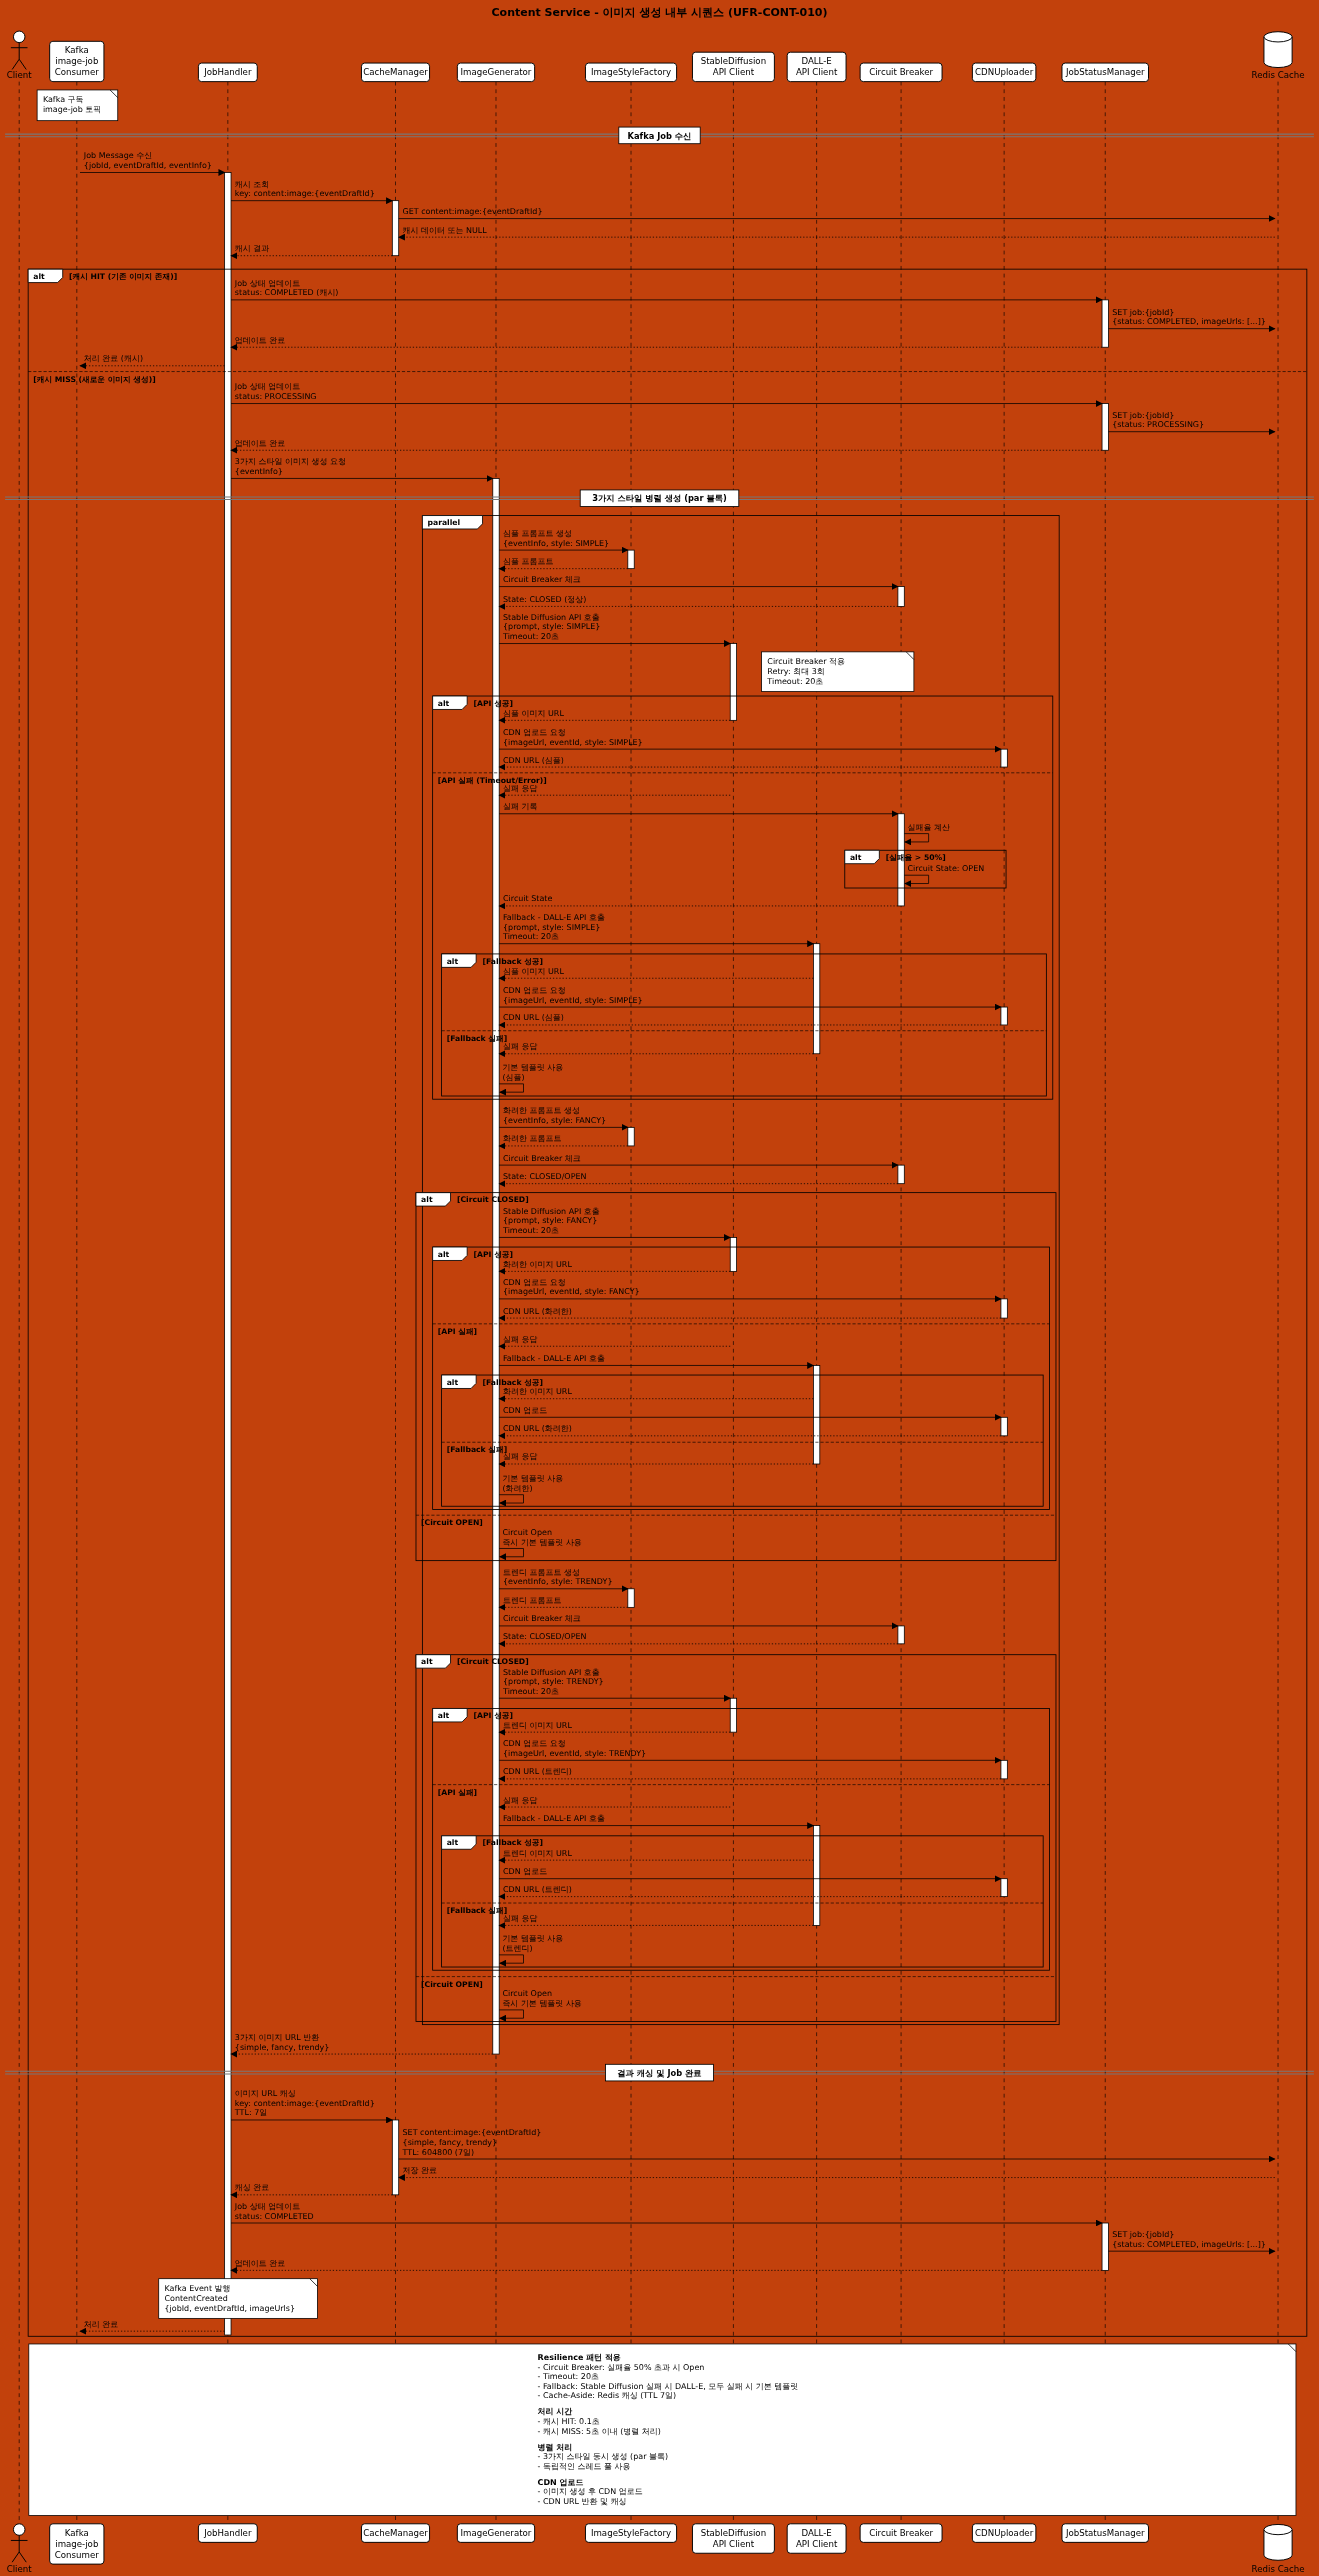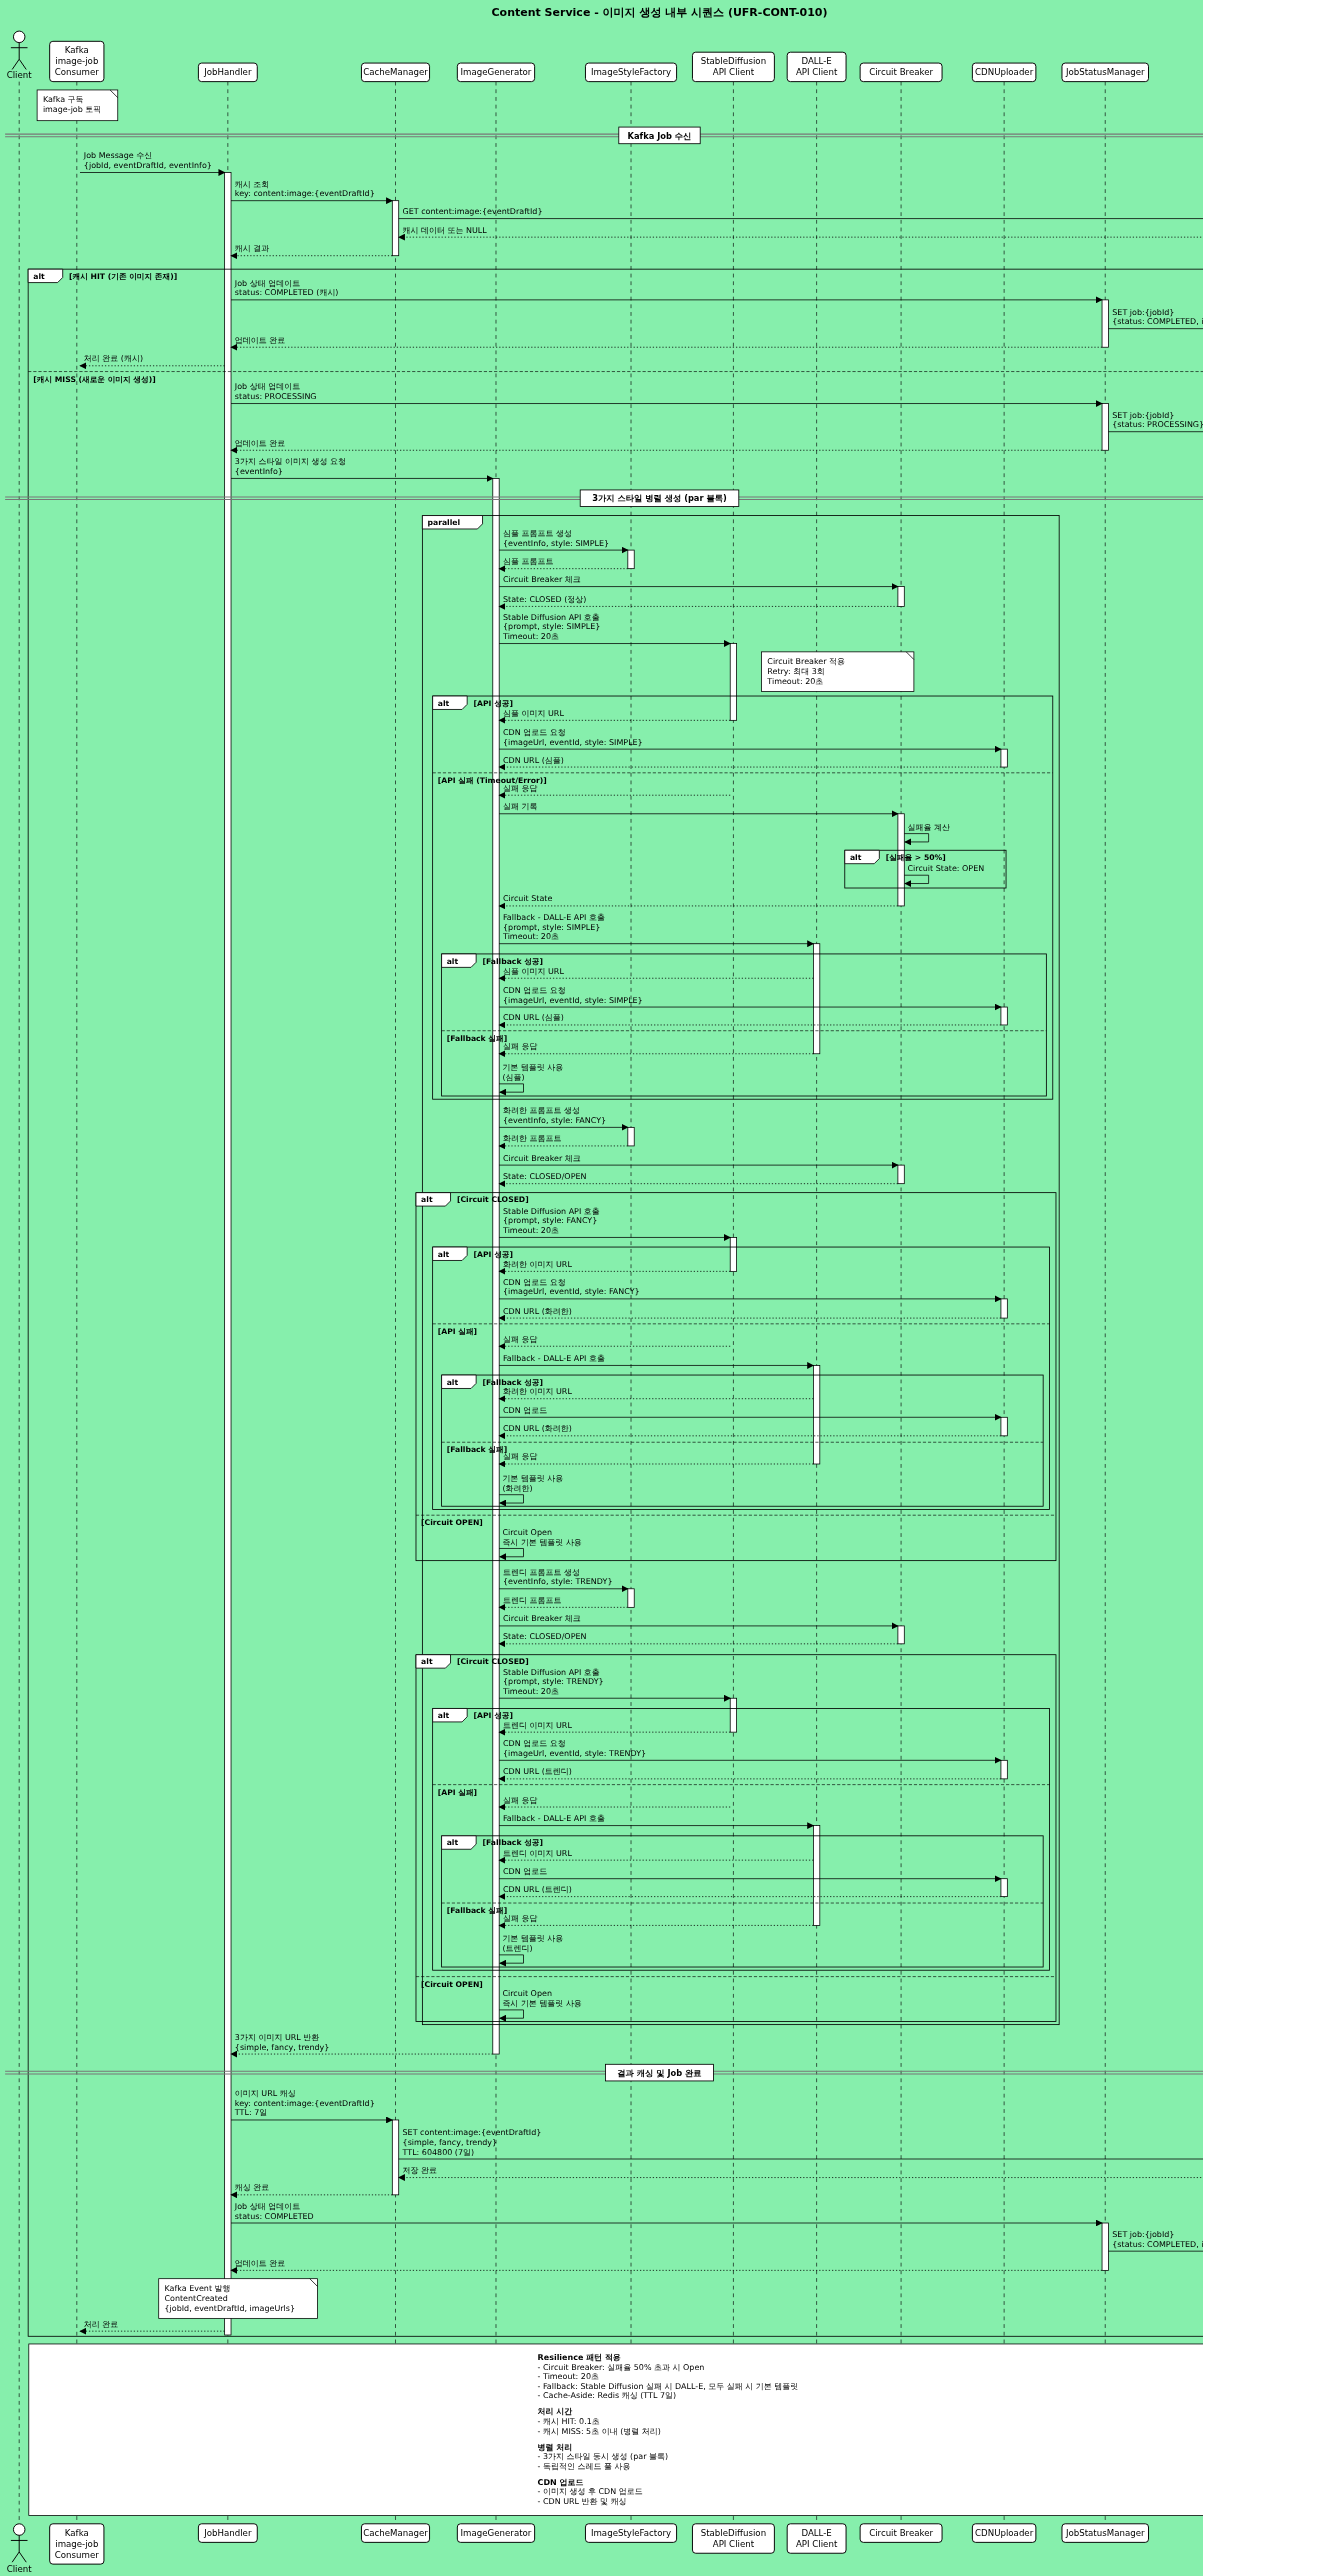--- a/index.html
+++ b/index.html
@@ -1,16 +1,16 @@
 <!DOCTYPE html>
 <html style="font-size:10.2px"><head>
 <meta charset="utf-8">
 <style>
   html,body{margin:0;padding:0;background:#fff;}
-  .page{position:relative;width:1203px;height:2576px;background:#86efac;overflow:hidden;
+  .page{position:relative;width:1319px;height:2576px;background:#c2410c;overflow:hidden;
         font-family:"DejaVu Sans","Liberation Sans",sans-serif;}
   #title{position:absolute;top:5.1px;left:0;width:1319px;text-align:center;
          font-size:11px;font-weight:bold;color:#000;}
   svg{position:absolute;top:0;left:0;}
   svg text{font-family:"DejaVu Sans","Liberation Sans",sans-serif;fill:#000;}
 </style>
 </head>
 <body>
 
 <div class="page">

